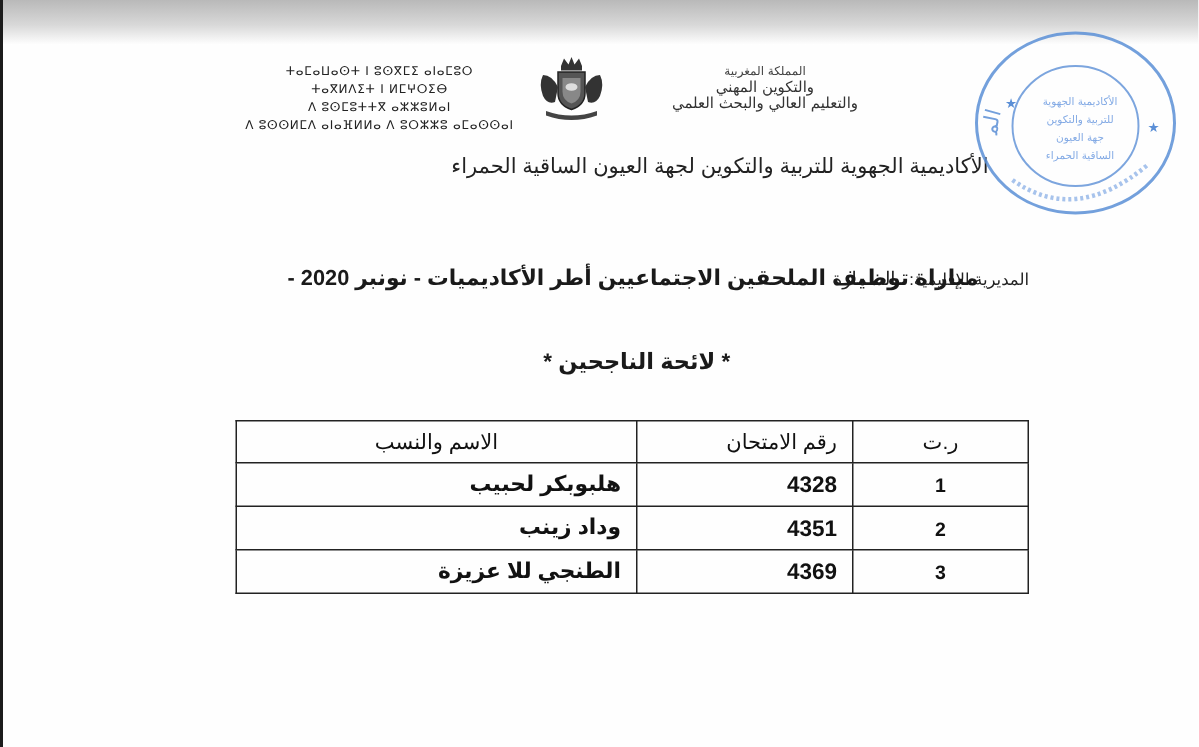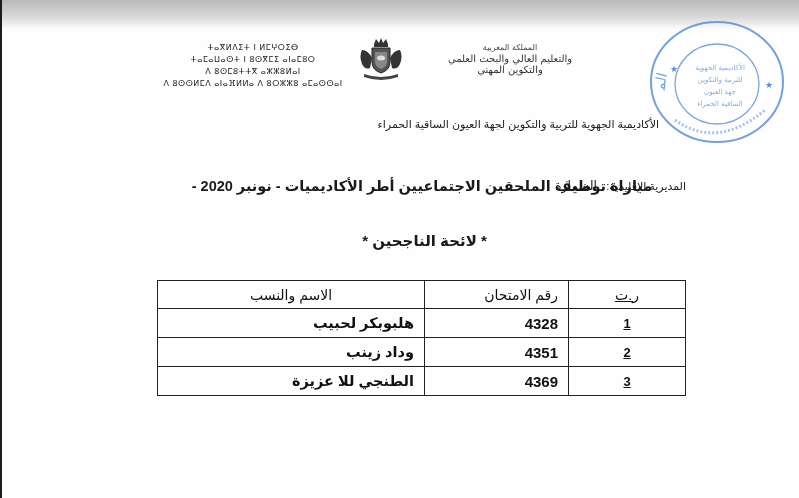--- a/index.html
+++ b/index.html
@@ -60,24 +60,23 @@
       font-size: 10px;
       line-height: 11px;
       color: #333;
     }
     .ministry div { white-space: nowrap; }
     .ministry .l1 { font-size: 8px; color: #444; }
     .academy {
       position: absolute;
       right: 140px; top: 102px;
       direction: rtl;
-      font-size: 11px;
+      font-size: 14px;
       color: #222;
       white-space: nowrap;
-      margin-top: 16px;
     }
     .directorate {
       position: absolute;
       right: 113px; top: 134px;
       direction: rtl;
       font-size: 11px;
       color: #222;
       white-space: nowrap;
       margin-top: 44px;
     }
@@ -129,39 +128,39 @@
     .results th, .results td {
       border: 1.5px solid #222;
       height: 28px;
       padding: 0 10px;
       font-size: 14px;
       color: #111;
       white-space: nowrap;
     }
     .results th { font-weight: normal; height: 27px; }
     .results td { font-weight: bold; }
-    .results .c-rank { width: 96px; text-align: center; text-decoration: underline; }
+    .results .c-rank { width: 96px; text-align: center; }
     .results .c-exam { width: 123px; text-align: right; }
     .results .c-name { text-align: right; }
     .results th.c-name { text-align: center; }
     .results th.c-rank, .results td.c-rank { font-weight: normal; }
     .results td.c-rank { font-weight: bold; font-size: 13px; }
     .results td.c-exam { font-size: 15px; padding-left: 13px; }
     .results td.c-name { font-size: 14.5px; }
   </style>
 </head>
 <body>
 
 <div class="page">
   <div class="top-shade"></div>
   <div class="left-edge"></div>
 
   <div class="tifinagh">
+    <div>ⵜⴰⵎⴰⵡⴰⵙⵜ ⵏ ⵓⵙⴳⵎⵉ ⴰⵏⴰⵎⵓⵔ</div>
     <div>ⵜⴰⴳⵍⴷⵉⵜ ⵏ ⵍⵎⵖⵔⵉⴱ</div>
-    <div>ⵜⴰⵎⴰⵡⴰⵙⵜ ⵏ ⵓⵙⴳⵎⵉ ⴰⵏⴰⵎⵓⵔ</div>
     <div>ⴷ ⵓⵙⵎⵓⵜⵜⴳ ⴰⵣⵣⵓⵍⴰⵏ</div>
     <div>ⴷ ⵓⵙⵙⵍⵎⴷ ⴰⵏⴰⴼⵍⵍⴰ ⴷ ⵓⵔⵣⵣⵓ ⴰⵎⴰⵙⵙⴰⵏ</div>
   </div>
 
   <div class="emblem">
     <svg width="50" height="48" viewBox="0 0 50 48">
 
       <path d="M18 8 L20 3 L23 7 L25 2 L27 7 L30 3 L32 8 Z" fill="#333"></path>
       <rect x="18" y="8" width="14" height="3" fill="#333"></rect>
 
@@ -171,22 +170,22 @@
 
       <path d="M6 14 Q3 20 6 28 Q9 34 14 32 L16 22 Q12 14 6 14 Z" fill="#333"></path>
       <path d="M44 14 Q47 20 44 28 Q41 34 36 32 L34 22 Q38 14 44 14 Z" fill="#333"></path>
 
       <path d="M8 38 Q25 44 42 38 L42 41 Q25 47 8 41 Z" fill="#444"></path>
     </svg>
   </div>
 
   <div class="ministry">
     <div class="l1">المملكة المغربية</div>
+    <div>والتكوين المهني</div>
     <div>والتعليم العالي والبحث العلمي</div>
-    <div>والتكوين المهني</div>
   </div>
 
   <div class="academy">الأكاديمية الجهوية للتربية والتكوين لجهة العيون الساقية الحمراء</div>
 
   <div class="directorate">
     <span>المديرية الإقليمية:</span>
     <span class="city">السمارة</span>
   </div>
 
   <div class="stamp">

